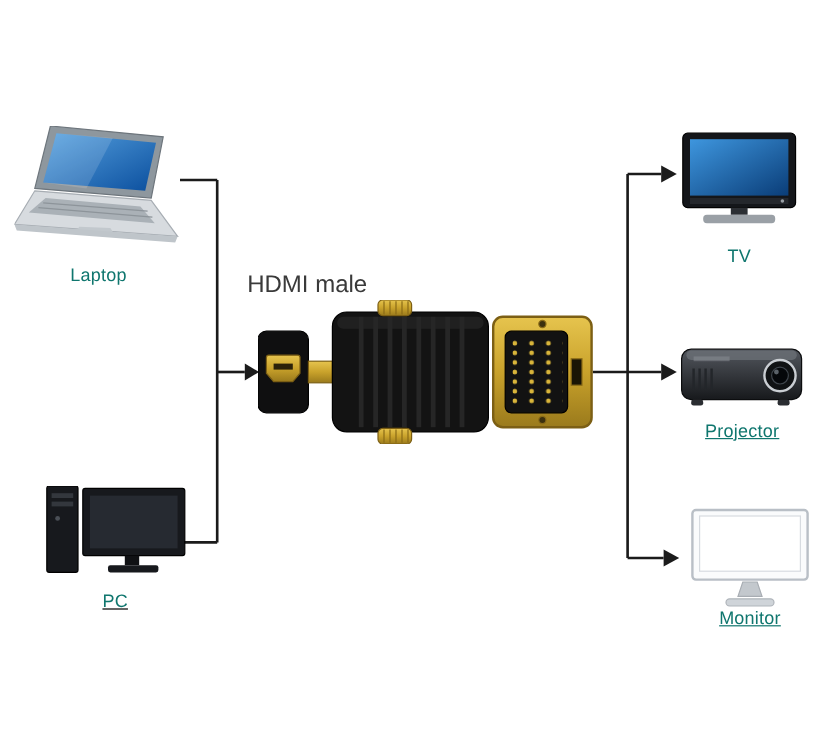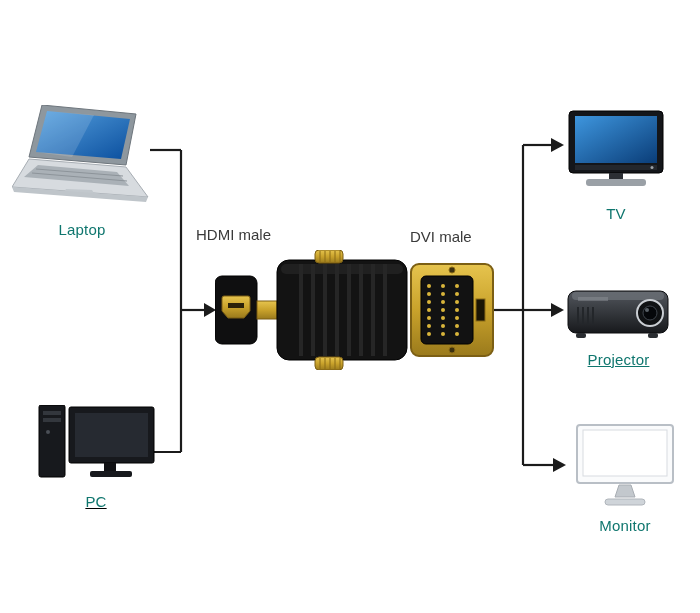--- a/index.html
+++ b/index.html
@@ -26,34 +26,34 @@
   }
   .caption {
     font-size: 15px;
     color: #0f766e;
     letter-spacing: .2px;
     text-align: center;
   }
   .port-label {
     position: absolute;
     width: 110px;
-    text-align: left;
-    font-size: 15px;
+    text-align: right;
+    font-size: 20px;
     color: #3a3a3a;
   }
   #laptop-node    { left: 12px;  top: 105px; width: 140px; }
   #laptop-node .caption { margin-top: 8px; }
   #pc-node        { left: 36px;  top: 405px; width: 120px; text-decoration: underline; }
   #pc-node .caption { margin-top: 6px; }
   #tv-node        { left: 568px; top: 110px; width: 96px; }
   #tv-node .caption { margin-top: 0; }
   #projector-node { left: 566px; top: 283px; width: 105px; }
   #projector-node .caption { margin-top: 6px; text-decoration: underline; }
   #monitor-node   { left: 575px; top: 423px; width: 100px; }
-  #monitor-node .caption { margin-top: 10px; }
+  #monitor-node .caption { margin-top: 0; text-decoration: underline; }
   #hdmi-male-label { left: 196px; top: 226px; }
   #dvi-male-label  { left: 410px; top: 228px; }
   #adapter { position: absolute; left: 215px; top: 250px; width: 285px; height: 120px; }
 </style>
 </head>
 <body>
 
 <div class="canvas">
 
   <svg class="lines" viewBox="0 0 700 613" xmlns="http://www.w3.org/2000/svg">
@@ -106,21 +106,20 @@
       <circle cx="12" cy="27" r="2" fill="#4a4f56"></circle>
       <rect x="33" y="2" width="85" height="56" rx="2" fill="#17191d" stroke="#000000"></rect>
       <rect x="39" y="8" width="73" height="44" fill="#262a31"></rect>
       <rect x="68" y="58" width="12" height="8" fill="#101114"></rect>
       <rect x="54" y="66" width="42" height="6" rx="2" fill="#17191d"></rect>
     </svg>
     <figcaption class="caption">PC</figcaption>
   </figure>
 
   <div class="port-label" id="hdmi-male-label">HDMI male</div>
-  <div class="port-label" id="dvi-male-label">DVI male</div>
 
   <svg id="adapter" viewBox="0 0 285 120" xmlns="http://www.w3.org/2000/svg">
     <defs>
       <linearGradient id="gold" x1="0" y1="0" x2="0" y2="1">
         <stop offset="0" stop-color="#e6c44e"></stop>
         <stop offset="0.5" stop-color="#c9a22b"></stop>
         <stop offset="1" stop-color="#9a7a1c"></stop>
       </linearGradient>
       <pattern id="pins" width="14" height="8" patternUnits="userSpaceOnUse">
         <circle cx="4" cy="4" r="2" fill="#d9b53a"></circle>

